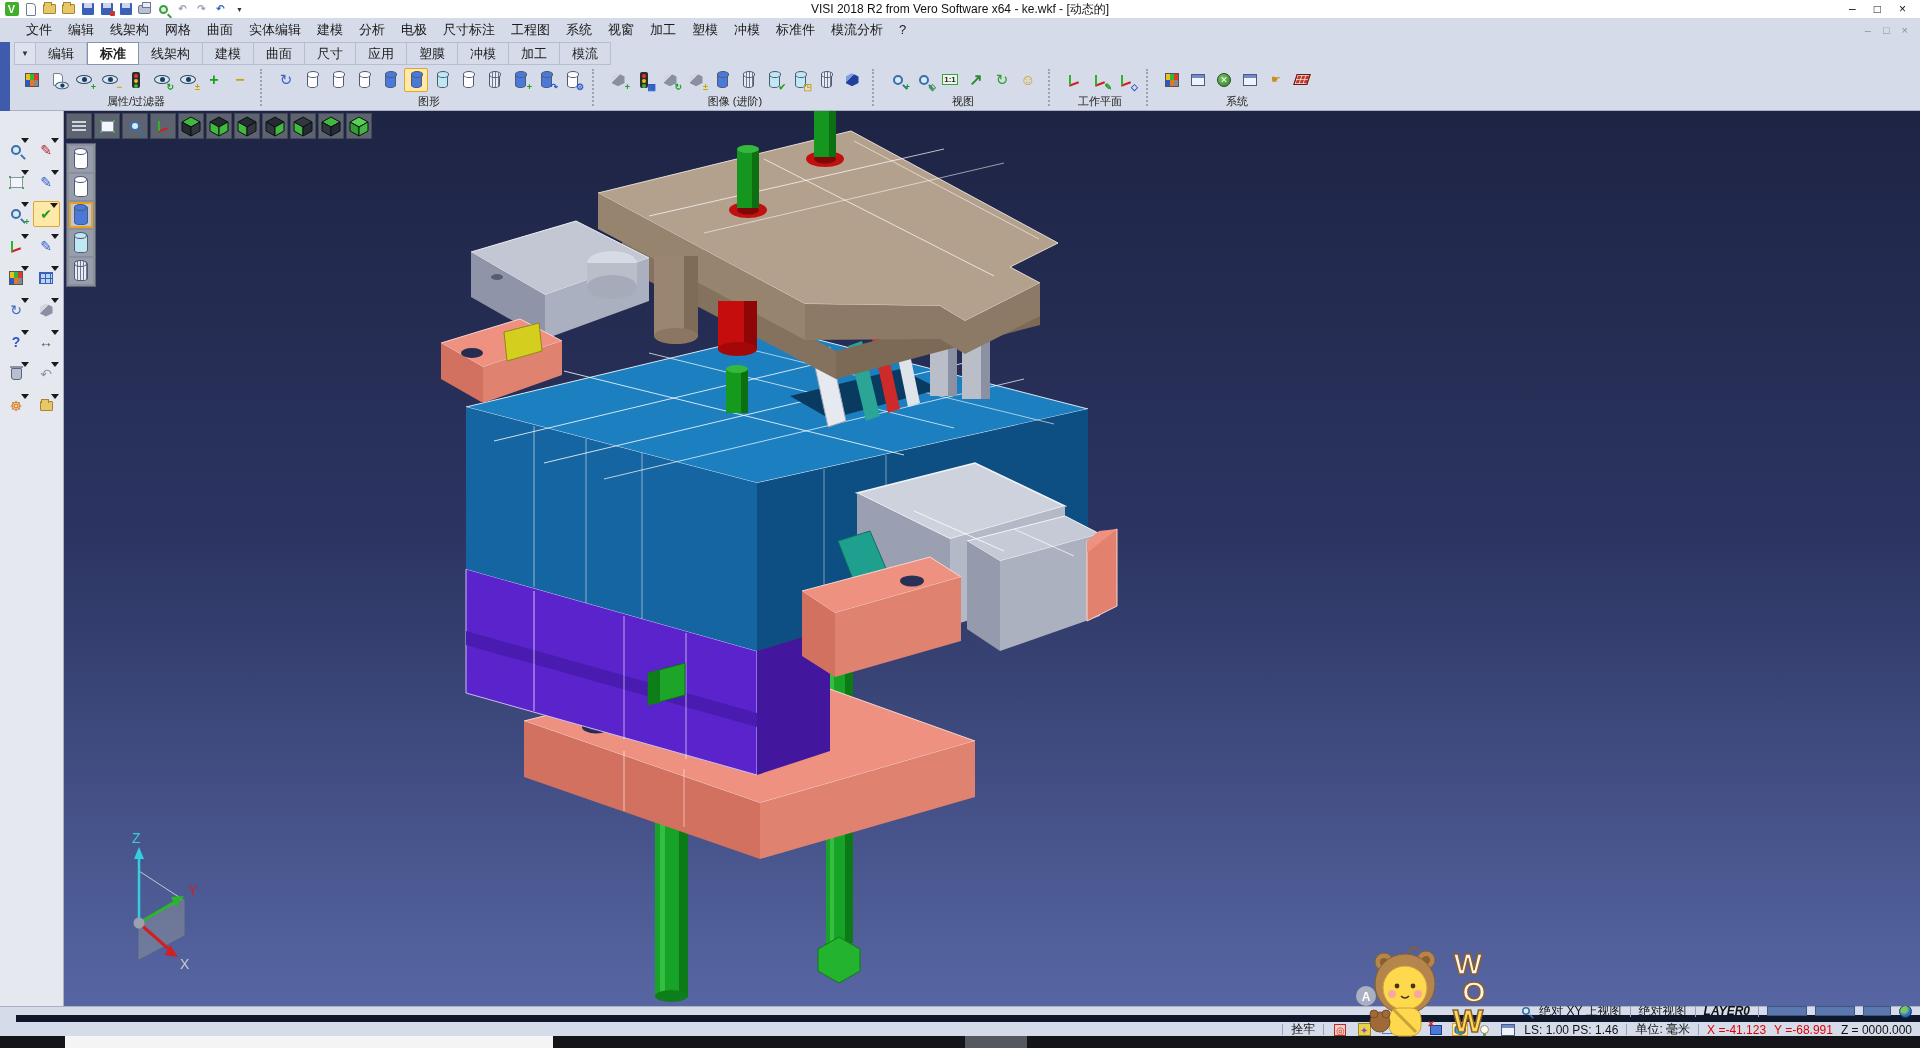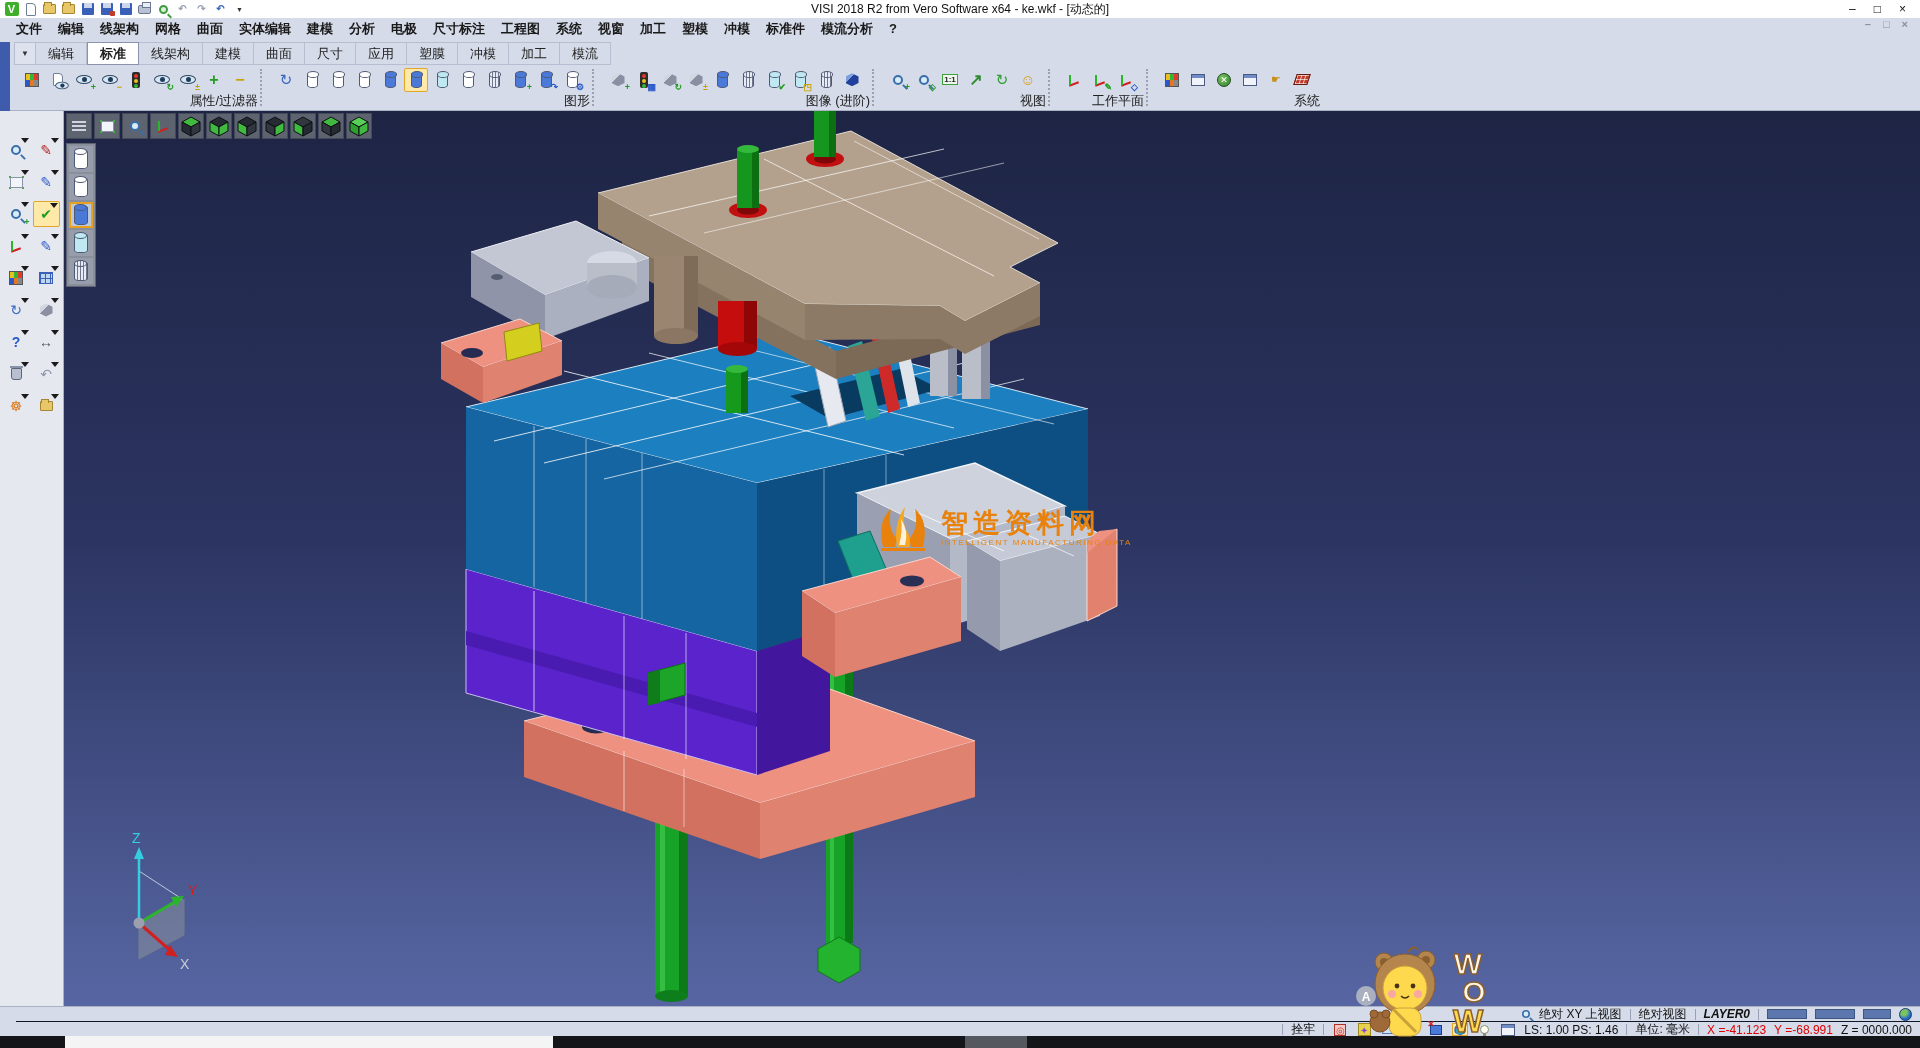--- a/index.html
+++ b/index.html
@@ -21,36 +21,36 @@
   .printer-ic::before { content:''; position:absolute; top:-4px; left:3px; width:7px; height:4px; background:#e8ecf4; border:1px solid #6d7890; }
   .mag-g { width:9px; height:9px; border:2px solid #3f9c3f; border-radius:50%; background:#d9f2d9; position:relative; }
   .mag-g::after { content:''; position:absolute; width:5px; height:2px; background:#3f9c3f; transform:rotate(45deg); left:6px; top:8px; }
   .arr { color:#9aa2b2; font-size:12px; font-weight:bold; line-height:1; }
   .arr.blue { color:#3a68c0; }
   .title-text { position:absolute; left:0; right:0; text-align:center; font-size:12px; color:#111; }
   .winctl { margin-left:auto; display:flex; gap:18px; padding-right:14px; z-index:2; font-size:12px; color:#111; }
   .winctl span { cursor:default; line-height:18px; }
 
   
-  .menubar { height:24px; display:flex; padding-left:8px; font-size:13px; color:#1a1a1a; flex:0 0 auto;font-weight:bold; }
+  .menubar { height:24px; display:flex; align-items:center; padding-left:18px; font-size:13px; color:#1a1a1a; flex:0 0 auto; }
   .menu-item { padding:0 8px; line-height:22px; }
   .mdictl { margin-left:auto; display:flex; gap:12px; padding-right:12px; color:#8a8f9c; font-size:11px; }
 
   
   .tabrow { height:23px; display:flex; align-items:stretch; flex:0 0 auto; position:relative; }
   .edge-strip { position:absolute; left:0; top:0; width:10px; height:69px; background:#3e5cab; z-index:5; }
   .tab-dd { width:22px; margin-left:14px; display:flex; align-items:center; justify-content:center; font-size:8px; color:#333; border:1px solid #b7bed2; background:#dde2ee; }
   .tab { padding:0 12px; display:flex; align-items:center; font-size:13px; color:#222; border:1px solid #b7bed2; border-left:none; background:transparent; }
   .tab.active { background:#ffffff; font-weight:bold; border:1px solid #8a93ab; }
 
   
   .toolbar { height:46px; display:flex; align-items:stretch; padding-left:14px; flex:0 0 auto; border-bottom:1px solid #aab1c3; }
   .tgroup { display:flex; flex-direction:column; }
   .tg-icons { height:30px; display:flex; align-items:center; gap:2px; padding:0 6px; }
-  .tg-label { height:16px; text-align:right; font-size:13px; color:#222; line-height:14px; }
+  .tg-label { height:16px; text-align:center; font-size:11px; color:#222; line-height:14px; }
   .tsep { width:6px; border-left:2px dotted #9aa1b5; margin:4px 2px; }
   .ti { width:24px; height:24px; display:flex; align-items:center; justify-content:center; position:relative; }
   .ti.hl { background:#ffe9a8; border:1px solid #e0a62a; border-radius:2px; }
 
   
   .cyl { display:inline-block; width:11px; height:16px; border:1px solid #4f5a74; border-radius:5px/3px; background:#fff; position:relative; }
   .cyl::before { content:''; position:absolute; left:-1px; top:-2px; width:10.5px; height:5px; border:1px solid #4f5a74; border-radius:50%; background:inherit; }
   .cyl.blue { background:#4a79d8; } .cyl.cyan { background:#bfe8f2; }
   .cyl.hatch { background:repeating-linear-gradient(90deg,#e8ecf4,#e8ecf4 2px,#6f7890 2px,#6f7890 3px); }
   .cyl.big { width:14px; height:20px; }
@@ -118,21 +118,21 @@
 
   .scene { position:absolute; inset:0; width:100%; height:100%; }
 
   .watermark { position:absolute; left:811px; top:390px; display:flex; align-items:center; gap:10px; z-index:5; }
   .wm-text .wm-title { font-size:27px; font-weight:bold; color:#e8820c; letter-spacing:5px; line-height:1.1; }
   .wm-text .wm-sub { font-size:8px; color:#e8820c; letter-spacing:1.5px; }
 
   
   .statusbar { flex:0 0 auto; height:30px; background:#d5dbe9; border-top:1px solid #aab1c3; font-size:12px; color:#111; }
   .srow { height:15px; display:flex; align-items:center; justify-content:flex-end; gap:8px; padding-right:8px; }
-  .srow1 { border-bottom:1px solid #0f172a;margin-left:16px; }
+  .srow1 { border-bottom:7px solid #0f172a;margin-left:16px; }
   .ssep { width:1px; height:11px; background:#9aa1b5; }
   .s-ic { width:16px; height:13px; display:flex; align-items:center; justify-content:center; }
   .s-ic.hl { background:#ffe9a8; border:1px solid #e0a62a; }
   .mag.sm { transform:scale(.8); }
   .coordX, .coordY { color:#e00000; }
   .coordZ { color:#111; }
   .layer-label { font-weight:bold;font-style:italic; }
 
   
   .bottombar { flex:0 0 auto; height:12px; background:#141518; position:relative; }
@@ -718,33 +718,20 @@
           <polygon points="120,785 107,786 112,796" fill="#2bb52b"></polygon>
           <line x1="75" y1="812" x2="108" y2="841" stroke="#d02020" stroke-width="3"></line>
           <polygon points="114,846 101,844 106,834" fill="#d02020"></polygon>
           <circle cx="75" cy="812" r="5.5" fill="#9aa0ae"></circle>
           <text x="68" y="732" fill="#33cfe0" font-size="14">Z</text>
           <text x="124" y="784" fill="#d02020" font-size="14">Y</text>
           <text x="116" y="858" fill="#c8ccd8" font-size="14">X</text>
         </g>
       </svg>
 
-      <div class="watermark">
-        <svg width="56" height="54" viewBox="0 0 56 54">
-          <path d="M8 46 Q2 20 16 8 Q12 28 22 38 L20 46 Z" fill="#e8820c"></path>
-          <path d="M48 46 Q54 20 40 8 Q44 28 34 38 L36 46 Z" fill="#e8820c"></path>
-          <path d="M22 46 Q18 22 30 6 Q26 24 34 34 Q36 42 34 46 Z" fill="#f5a623"></path>
-          <path d="M24 44 Q28 30 26 18 Q34 30 30 44 Z" fill="#fff" opacity=".85"></path>
-          <rect x="6" y="47" width="44" height="3" fill="#e8820c"></rect>
-        </svg>
-        <div class="wm-text">
-          <div class="wm-title">智造资料网</div>
-          <div class="wm-sub">INTELLIGENT MANUFACTURING DATA</div>
-        </div>
-      </div>
     </div>
   </div>
 
   <div class="statusbar">
     <div class="srow srow1">
       <span class="mag sm"></span>
       <span>绝对 XY 上视图</span>
       <span class="ssep"></span>
       <span>绝对视图</span>
       <span class="ssep"></span>

